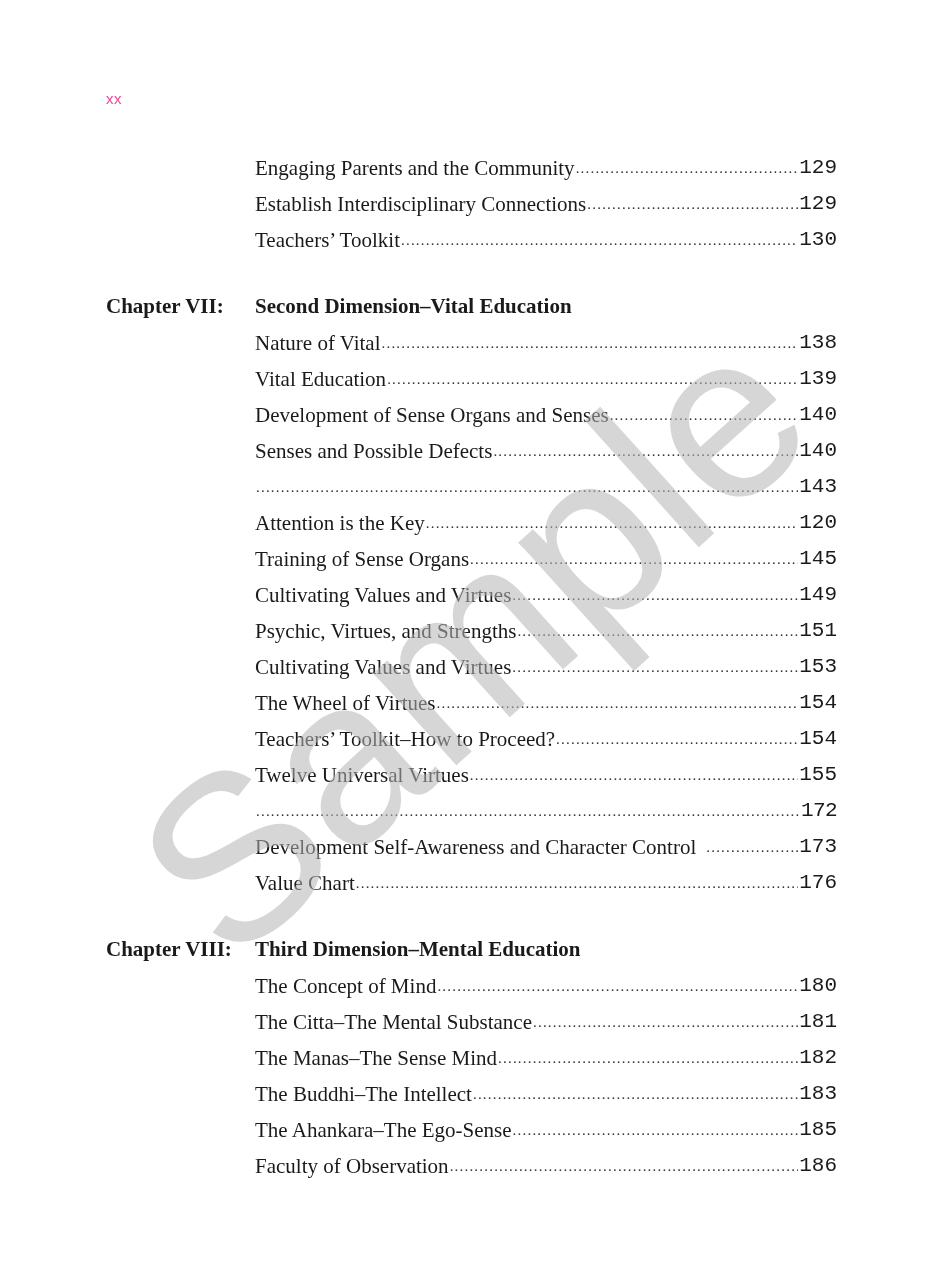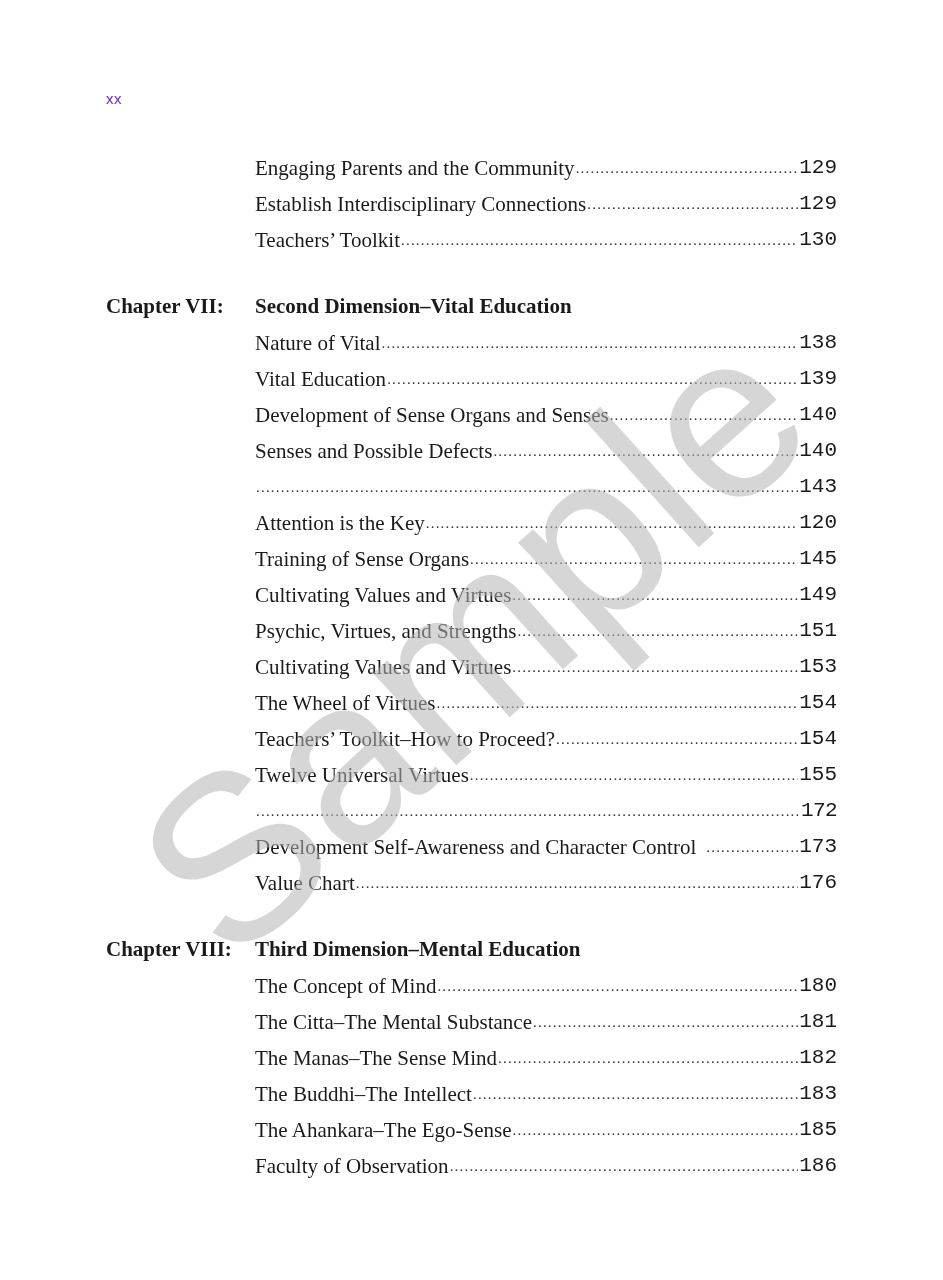--- a/index.html
+++ b/index.html
@@ -1,19 +1,19 @@
 <!DOCTYPE html>
 <html><head>
 <meta charset="utf-8">
 <style>
   html, body { margin: 0; padding: 0; background: #ffffff; }
   body { width: 943px; height: 1280px; position: relative; overflow: hidden;
          font-family: "Liberation Serif", "DejaVu Serif", serif; color: #1a1a1a; }
   .page-number { position: absolute; left: 106px; top: 90px; font-family: "Liberation Sans", "DejaVu Sans", sans-serif;
-                 font-size: 15px; color: #6d28d9; letter-spacing: 0.5px; }
+                 font-size: 15px; color: #ec4899; letter-spacing: 0.5px; }
   .toc { position: absolute; left: 0; top: 0; width: 943px; }
   .entry { position: absolute; left: 255px; width: 582px; height: 30px; display: flex; align-items: center;
            font-size: 21px; line-height: 30px; white-space: nowrap; }
   .entry .title { flex: 0 0 auto; }
   .entry .leader { flex: 1 1 auto; overflow: hidden; margin: 0 1px; font-size: 15px; letter-spacing: 1.2px; color: #333; }
   .entry .leader::before { content: "..........................................................................................................................................................................................................."; }
   .entry .page { flex: 0 0 auto; text-align: right; font-family: Liberation Mono, monospace; }
   .chapter { position: absolute; left: 106px; height: 30px; font-weight: bold; font-size: 21px; line-height: 30px; white-space: nowrap; }
   .chapter .label { display: inline-block; width: 149px; }
   .watermark { position: absolute; left: 0; top: 0; width: 943px; height: 1280px; pointer-events: none; }

